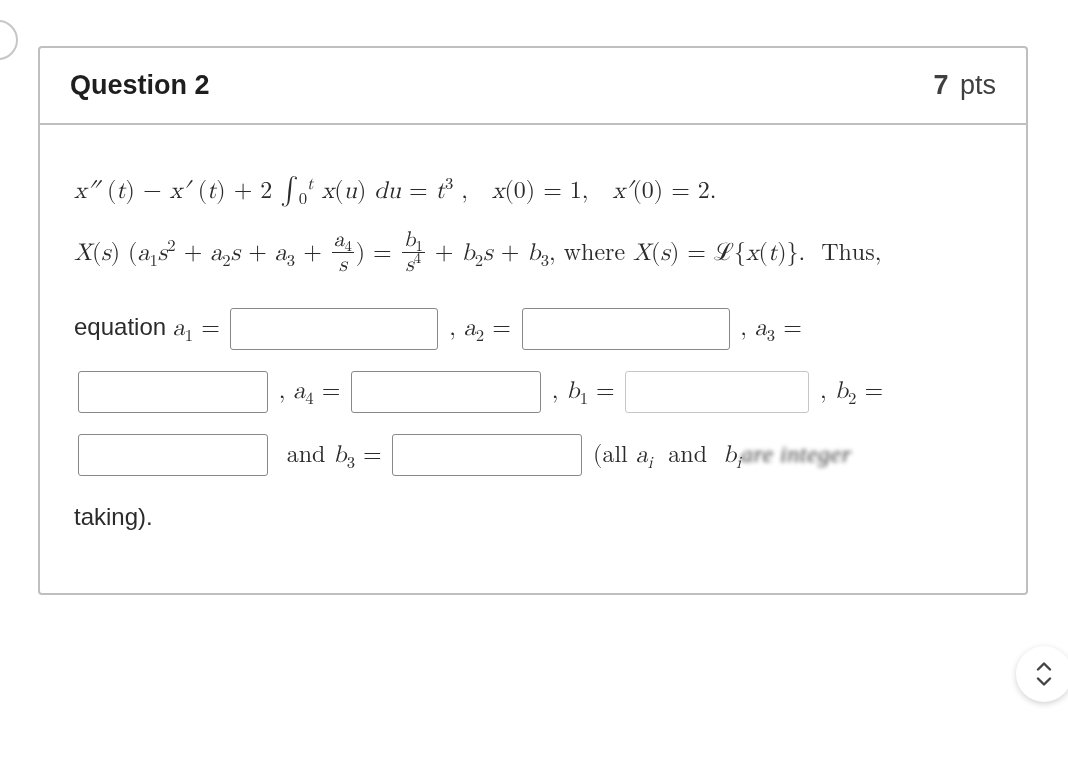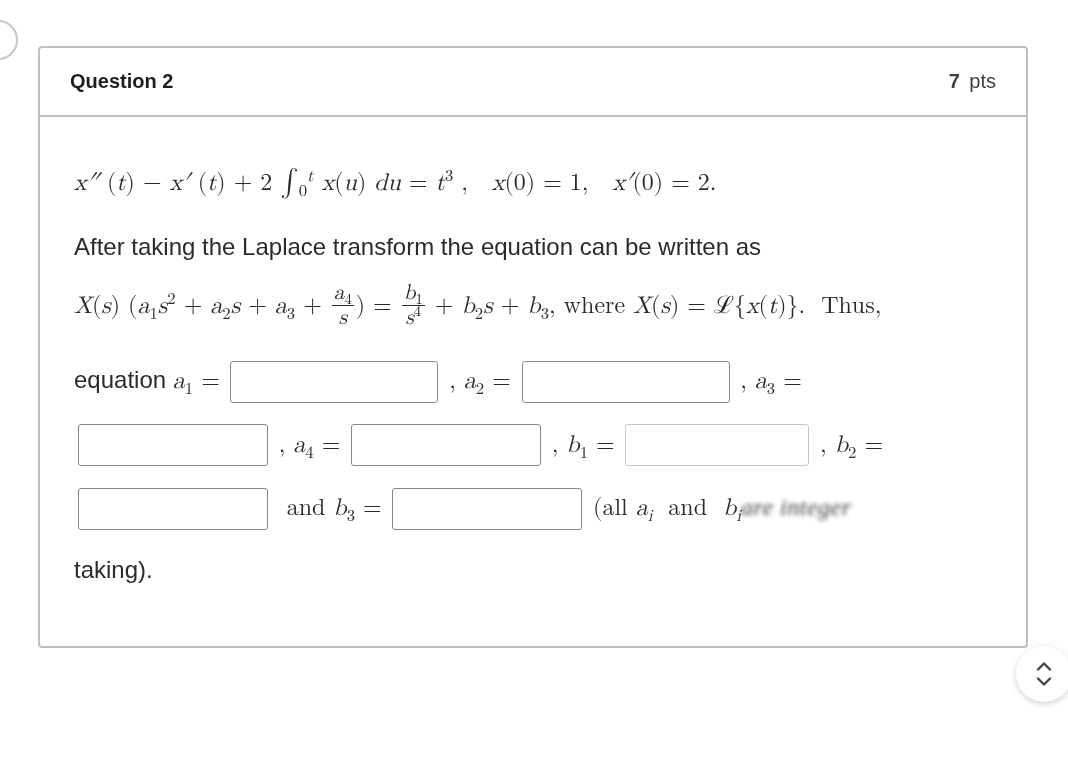--- a/index.html
+++ b/index.html
@@ -31,21 +31,21 @@
     border: 2px solid #bfbfbf;
     border-radius: 4px;
     overflow: hidden;
   }
   .header {
     display: flex;
     justify-content: space-between;
     align-items: center;
     padding: 22px 30px;
     border-bottom: 2px solid #bfbfbf;
-    font-size: 20px;
+    font-size: 27px;
   }
   .header .title { font-weight: 700; color: #1e1e1e; }
   .header .pts { font-weight: 400; color: #404040; }
   .header .pts .num { font-weight: 700; }
   .body {
     padding: 40px 34px 44px 34px;
     font-size: 24px;
     line-height: 1.8;
     color: #2b2b2b;
   }
@@ -121,21 +121,20 @@
     <div class="body">
 
 
       <div class="block math">
         <span class="it">x″</span> (<span class="it">t</span>) − <span class="it">x′</span> (<span class="it">t</span>) + 2
         <span class="intsym">∫</span><span class="sub">0</span><span class="sup"><span class="it">t</span></span>
         <span class="it">x</span>(<span class="it">u</span>) <span class="it">du</span> = <span class="it">t</span><span class="sup">3</span> , &nbsp;
         <span class="it">x</span>(0) = 1, &nbsp; <span class="it">x′</span>(0) = 2.
       </div>
 
-      <div class="block" style="margin-top:18px;">After taking the Laplace transform the equation can be written as</div>
 
       <div class="block math" style="margin-top:6px;">
         <span class="it">X</span>(<span class="it">s</span>)
         (<span class="it">a</span><span class="sub">1</span><span class="it">s</span><span class="sup">2</span> +
         <span class="it">a</span><span class="sub">2</span><span class="it">s</span> +
         <span class="it">a</span><span class="sub">3</span> +
         <span class="frac"><span class="num"><span class="it">a</span><span class="sub">4</span></span><span class="den"><span class="it">s</span></span></span>) =
         <span class="frac"><span class="num"><span class="it">b</span><span class="sub">1</span></span><span class="den"><span class="it">s</span><span class="sup">4</span></span></span>
         + <span class="it">b</span><span class="sub">2</span><span class="it">s</span> + <span class="it">b</span><span class="sub">3</span>,
         where <span class="it">X</span>(<span class="it">s</span>) = <span style="font-family:'Times New Roman',serif;">ℒ</span>{<span class="it">x</span>(<span class="it">t</span>)}. &nbsp;Thus,

